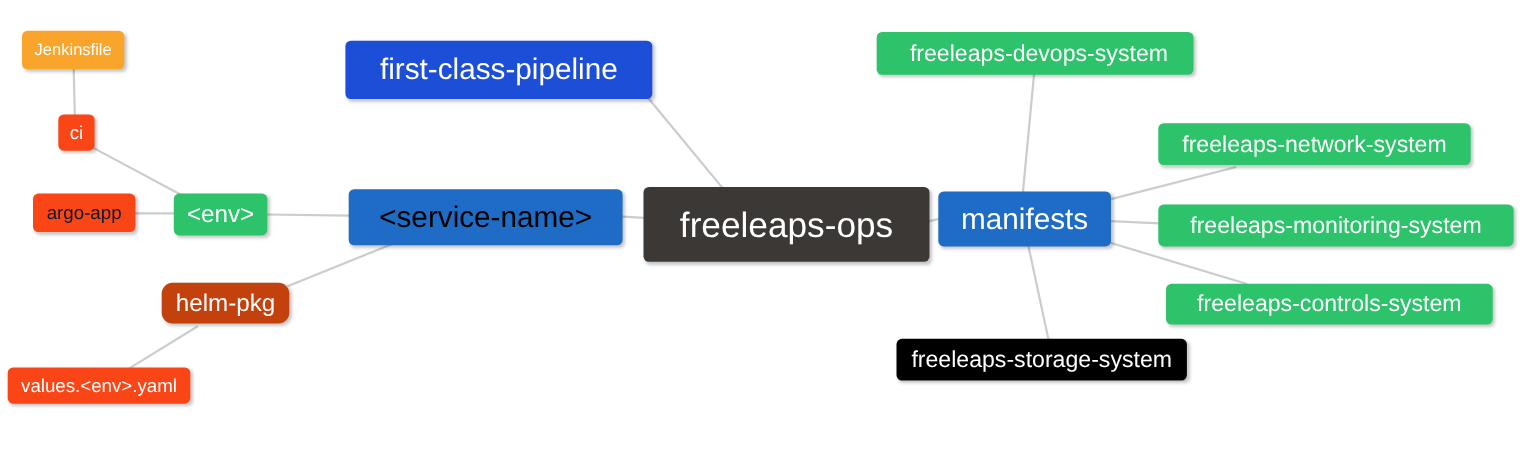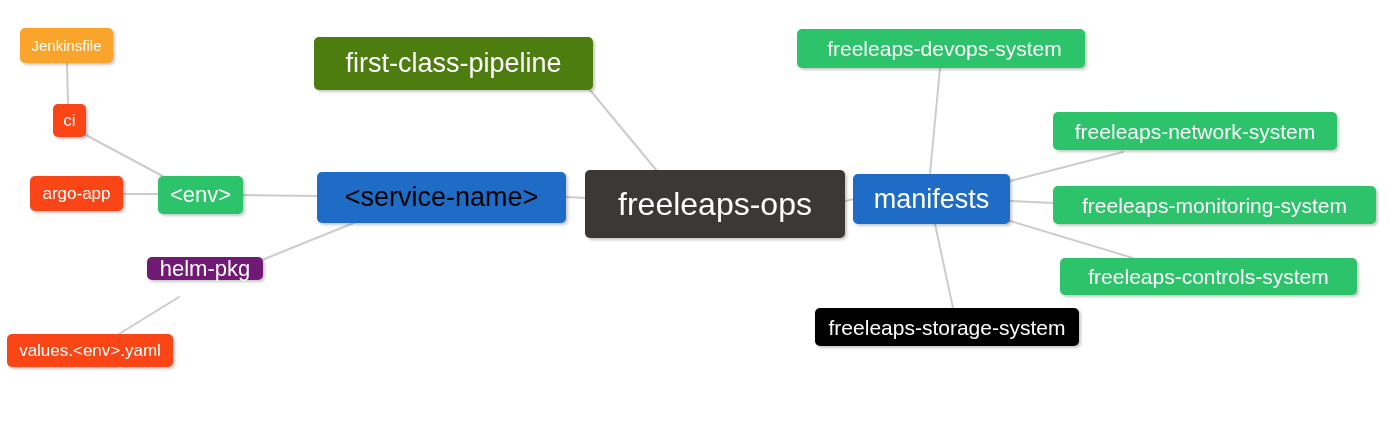--- a/index.html
+++ b/index.html
@@ -55,25 +55,25 @@
       <line x1="845" y1="201" x2="854" y2="199" stroke="#cccccc" stroke-width="2" stroke-linecap="round"></line>
       <line x1="930" y1="174" x2="940" y2="68" stroke="#cccccc" stroke-width="2" stroke-linecap="round"></line>
       <line x1="1010" y1="181" x2="1123" y2="152" stroke="#cccccc" stroke-width="2" stroke-linecap="round"></line>
       <line x1="1010" y1="201" x2="1054" y2="203" stroke="#cccccc" stroke-width="2" stroke-linecap="round"></line>
       <line x1="1007" y1="220" x2="1133" y2="258" stroke="#cccccc" stroke-width="2" stroke-linecap="round"></line>
       <line x1="935" y1="224" x2="953" y2="308" stroke="#cccccc" stroke-width="2" stroke-linecap="round"></line>
     </svg>
 
 <div class="node" style="left: 20px; top: 28px; width: 93px; height: 35px; background: rgb(249, 165, 43); font-size: 15px; color: rgb(255, 255, 255);">Jenkinsfile</div>
     <div class="node" style="left: 53px; top: 104px; width: 33px; height: 33px; background: rgb(250, 70, 22); font-size: 17px; color: rgb(255, 255, 255);">ci</div>
-    <div class="node" style="left: 30px; top: 176px; width: 93px; height: 35px; background: rgb(250, 70, 22); font-size: 17px; color: #ffffff;">argo-app</div>
+    <div class="node" style="left: 30px; top: 176px; width: 93px; height: 35px; background: rgb(250, 70, 22); font-size: 17px; color: #0f172a;">argo-app</div>
     <div class="node" style="left: 158px; top: 176px; width: 85px; height: 38px; background: rgb(44, 195, 107); font-size: 22px; color: rgb(255, 255, 255);">&lt;env&gt;</div>
-    <div class="node" style="left: 147px; top: 257px; width: 116px; height: 23px; background: #701a75; font-size: 22px; color: rgb(255, 255, 255);">helm-pkg</div>
+    <div class="node" style="left: 147px; top: 257px; width: 116px; height: 37px; background: #c2410c; font-size: 22px; color: rgb(255, 255, 255); border-radius: 10px;">helm-pkg</div>
     <div class="node" style="left: 7px; top: 334px; width: 166px; height: 33px; background: rgb(250, 70, 22); font-size: 17px; color: rgb(255, 255, 255);">values.&lt;env&gt;.yaml</div>
-    <div class="node" style="left: 314px; top: 37px; width: 279px; height: 53px; background: #4d7c0f; font-size: 27px; color: rgb(255, 255, 255);">first-class-pipeline</div>
+    <div class="node" style="left: 314px; top: 37px; width: 279px; height: 53px; background: #1d4ed8; font-size: 27px; color: rgb(255, 255, 255);">first-class-pipeline</div>
     <div class="node" style="left: 317px; top: 172px; width: 249px; height: 51px; background: rgb(30, 108, 197); font-size: 27px; color: #000000;">&lt;service-name&gt;</div>
     <div class="node" style="left: 585px; top: 170px; width: 260px; height: 68px; background: rgb(60, 56, 54); font-size: 32px; color: rgb(255, 255, 255);">freeleaps-ops</div>
     <div class="node" style="left: 853px; top: 174px; width: 157px; height: 50px; background: rgb(30, 108, 197); font-size: 27px; color: rgb(255, 255, 255);">manifests</div>
     <div class="node" style="left: 797px; top: 29px; width: 288px; height: 39px; background: rgb(44, 195, 107); font-size: 21px; color: rgb(255, 255, 255); padding-left: 11px;">freeleaps-devops-system</div>
     <div class="node" style="left: 1053px; top: 112px; width: 284px; height: 38px; background: rgb(44, 195, 107); font-size: 21px; color: rgb(255, 255, 255);">freeleaps-network-system</div>
     <div class="node" style="left: 1053px; top: 186px; width: 323px; height: 38px; background: rgb(44, 195, 107); font-size: 21px; color: rgb(255, 255, 255);">freeleaps-monitoring-system</div>
     <div class="node" style="left: 1060px; top: 258px; width: 297px; height: 37px; background: rgb(44, 195, 107); font-size: 21px; color: rgb(255, 255, 255);">freeleaps-controls-system</div>
     <div class="node" style="left: 815px; top: 308px; width: 264px; height: 38px; background: #000000; font-size: 21px; color: rgb(255, 255, 255);">freeleaps-storage-system</div>
   </div>
 

